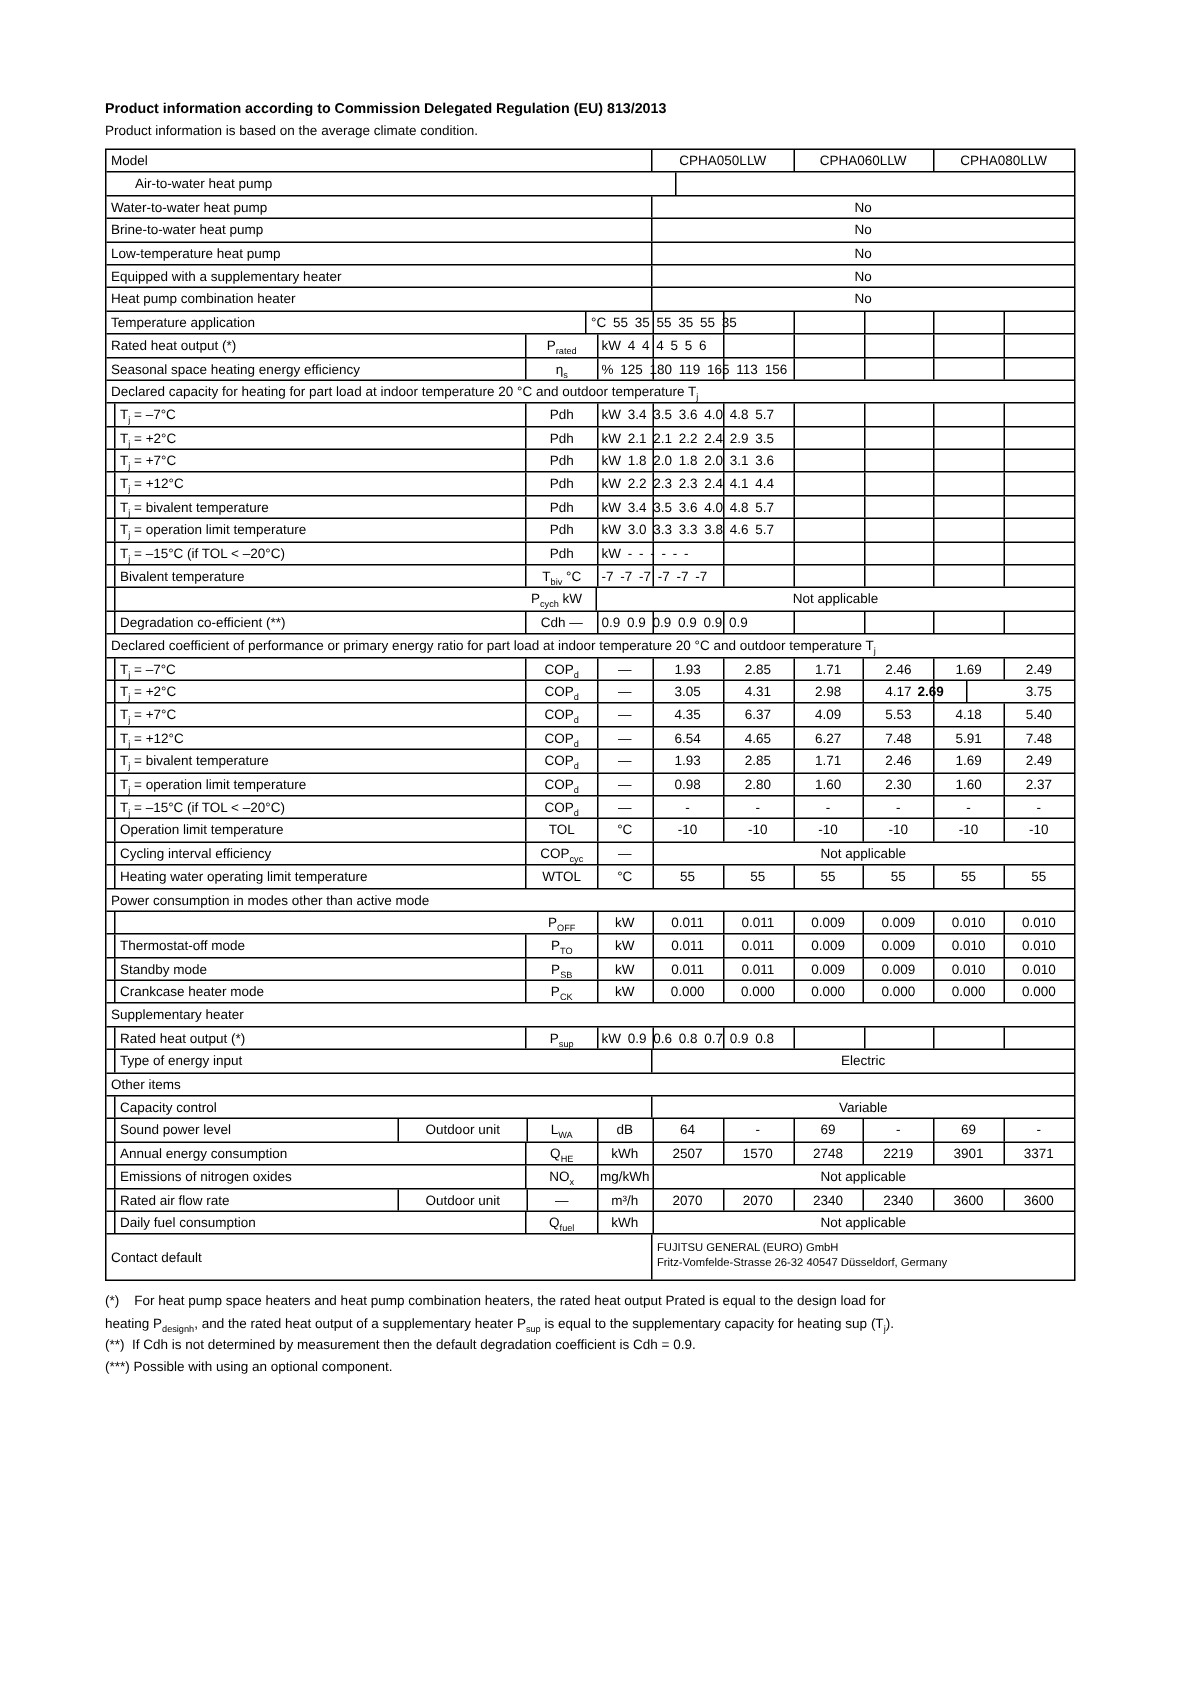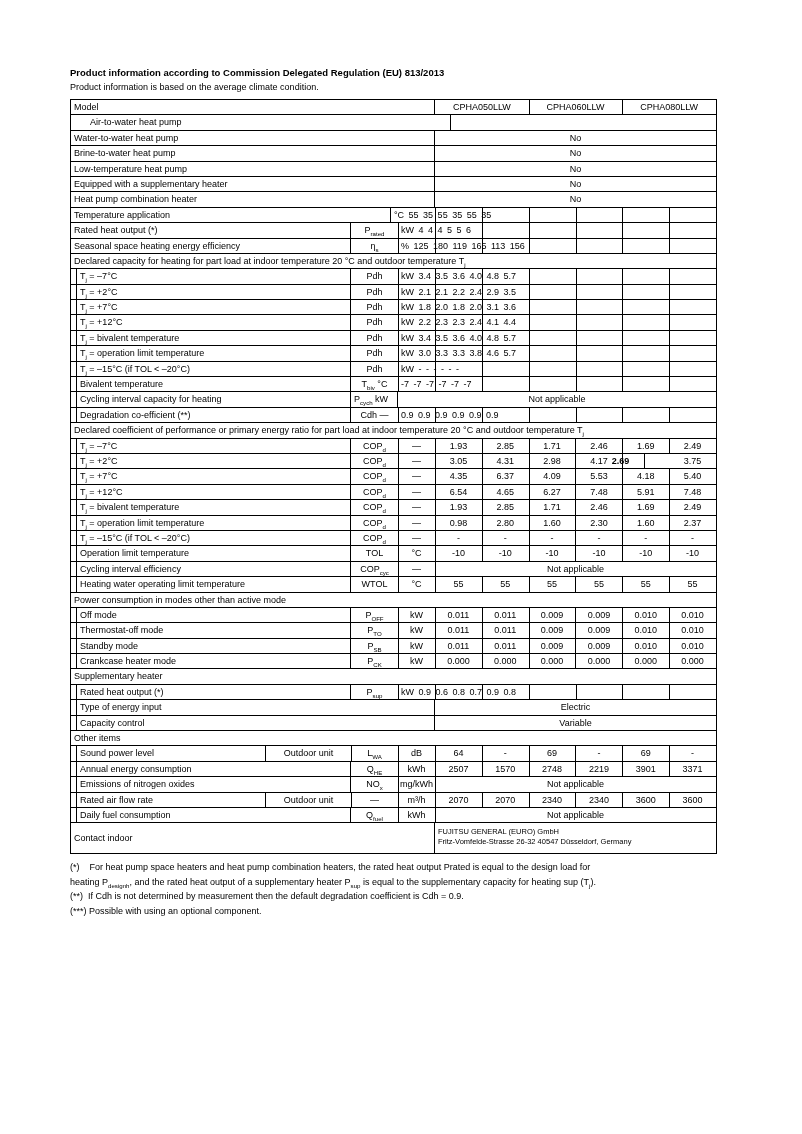--- a/index.html
+++ b/index.html
@@ -209,21 +209,20 @@
           <div class="vline" style="left: 83.8333px;"></div>
           <div class="vline" style="left: 130.667px;"></div>
           <div class="vline" style="left: 177.5px;"></div>
           <div class="vline" style="left: 224.333px;"></div>
           <div class="vline" style="left: 271.167px;"></div>
           <div class="ovtext" style="left: 3px;">-7 -7 -7 -7 -7 -7</div>
         </div>
       </div>
       <div class="trow">
         <div class="cell bR l" style="left: 0px; width: 6px;"></div>
-        <div class="cell bR l" style="left: 6px; width: 274px;">Cycling interval capacity for heating</div>
         <div class="cell bR l" style="left: 280px; width: 47px;">P<sub>cych</sub> kW</div>
         <div class="cell c" style="left: 327px; width: 318px;">Not applicable</div>
       </div>
       <div class="trow">
         <div class="cell bR l" style="left: 0px; width: 6px;"></div>
         <div class="cell bR l" style="left: 6px; width: 274px;">Degradation co-efficient (**)</div>
         <div class="cell bR c" style="left: 280px; width: 47px;">Cdh —</div>
         <div class="track" style="left: 327px; width: 318px;">
           <div class="vline" style="left: 37px;"></div>
           <div class="vline" style="left: 83.8333px;"></div>
@@ -350,21 +349,20 @@
         <div class="cell bR c" style="left: 457.667px; width: 46.8333px;">55</div>
         <div class="cell bR c" style="left: 504.5px; width: 46.8333px;">55</div>
         <div class="cell bR c" style="left: 551.333px; width: 46.8333px;">55</div>
         <div class="cell c" style="left: 598.167px; width: 46.8333px;">55</div>
       </div>
       <div class="trow">
         <div class="cell l" style="left: 0px; width: 645px;">Power consumption in modes other than active mode</div>
       </div>
       <div class="trow">
         <div class="cell bR l" style="left: 0px; width: 6px;"></div>
-        <div class="cell bR l" style="left: 6px; width: 274px;">Off mode</div>
         <div class="cell bR c" style="left: 280px; width: 47px;">P<sub>OFF</sub></div>
         <div class="cell bR c" style="left: 327px; width: 37px;">kW</div>
         <div class="cell bR c" style="left: 364px; width: 46.8333px;">0.011</div>
         <div class="cell bR c" style="left: 410.833px; width: 46.8333px;">0.011</div>
         <div class="cell bR c" style="left: 457.667px; width: 46.8333px;">0.009</div>
         <div class="cell bR c" style="left: 504.5px; width: 46.8333px;">0.009</div>
         <div class="cell bR c" style="left: 551.333px; width: 46.8333px;">0.010</div>
         <div class="cell c" style="left: 598.167px; width: 46.8333px;">0.010</div>
       </div>
       <div class="trow">
@@ -419,26 +417,26 @@
           <div class="vline" style="left: 271.167px;"></div>
           <div class="ovtext" style="left: 3px;">kW 0.9 0.6 0.8 0.7 0.9 0.8</div>
         </div>
       </div>
       <div class="trow">
         <div class="cell bR l" style="left: 0px; width: 6px;"></div>
         <div class="cell bR l" style="left: 6px; width: 358px;">Type of energy input</div>
         <div class="cell c" style="left: 364px; width: 281px;">Electric</div>
       </div>
       <div class="trow">
+        <div class="cell l" style="left: 0px; width: 645px;">Other items</div>
+      </div>
+      <div class="trow">
         <div class="cell bR l" style="left: 0px; width: 6px;"></div>
         <div class="cell bR l" style="left: 6px; width: 358px;">Capacity control</div>
         <div class="cell c" style="left: 364px; width: 281px;">Variable</div>
-      </div>
-      <div class="trow">
-        <div class="cell l" style="left: 0px; width: 645px;">Other items</div>
       </div>
       <div class="trow">
         <div class="cell bR l" style="left: 0px; width: 6px;"></div>
         <div class="cell bR l" style="left: 6px; width: 189px;">Sound power level</div>
         <div class="cell bR c" style="left: 195px; width: 85px;">Outdoor unit</div>
         <div class="cell bR c" style="left: 280px; width: 47px;">L<sub>WA</sub></div>
         <div class="cell bR c" style="left: 327px; width: 37px;">dB</div>
         <div class="cell bR c" style="left: 364px; width: 46.8333px;">64</div>
         <div class="cell bR c" style="left: 410.833px; width: 46.8333px;">-</div>
         <div class="cell bR c" style="left: 457.667px; width: 46.8333px;">69</div>
@@ -479,21 +477,21 @@
         <div class="cell c" style="left: 598.167px; width: 46.8333px;">3600</div>
       </div>
       <div class="trow">
         <div class="cell bR l" style="left: 0px; width: 6px;"></div>
         <div class="cell bR l" style="left: 6px; width: 274px;">Daily fuel consumption</div>
         <div class="cell bR c" style="left: 280px; width: 47px;">Q<sub>fuel</sub></div>
         <div class="cell bR c" style="left: 327px; width: 37px;">kWh</div>
         <div class="cell c" style="left: 364px; width: 281px;">Not applicable</div>
       </div>
       <div class="trow tall last">
-        <div class="cell bR l vmid" style="left: 0px; width: 364px;">Contact indoor</div>
+        <div class="cell bR l vmid" style="left: 0px; width: 364px;">Contact default</div>
         <div class="cell contact-pad" style="left: 364px; width: 281px;">
           <div class="contact-line">FUJITSU GENERAL (EURO) GmbH</div>
           <div class="contact-line">Fritz-Vomfelde-Strasse 26-32  40547 Düsseldorf, Germany</div>
         </div>
       </div>
     </div>
   <div id="footnotes">
       <div class="fn">(*)    For heat pump space heaters and heat pump combination heaters, the rated heat output Prated is equal to the design load for</div>
       <div class="fn">heating P<sub>designh</sub>, and the rated heat output of a supplementary heater P<sub>sup</sub> is equal to the supplementary capacity for heating sup (T<sub>j</sub>).</div>
       <div class="fn">(**)  If Cdh is not determined by measurement then the default degradation coefficient is Cdh = 0.9.</div>

